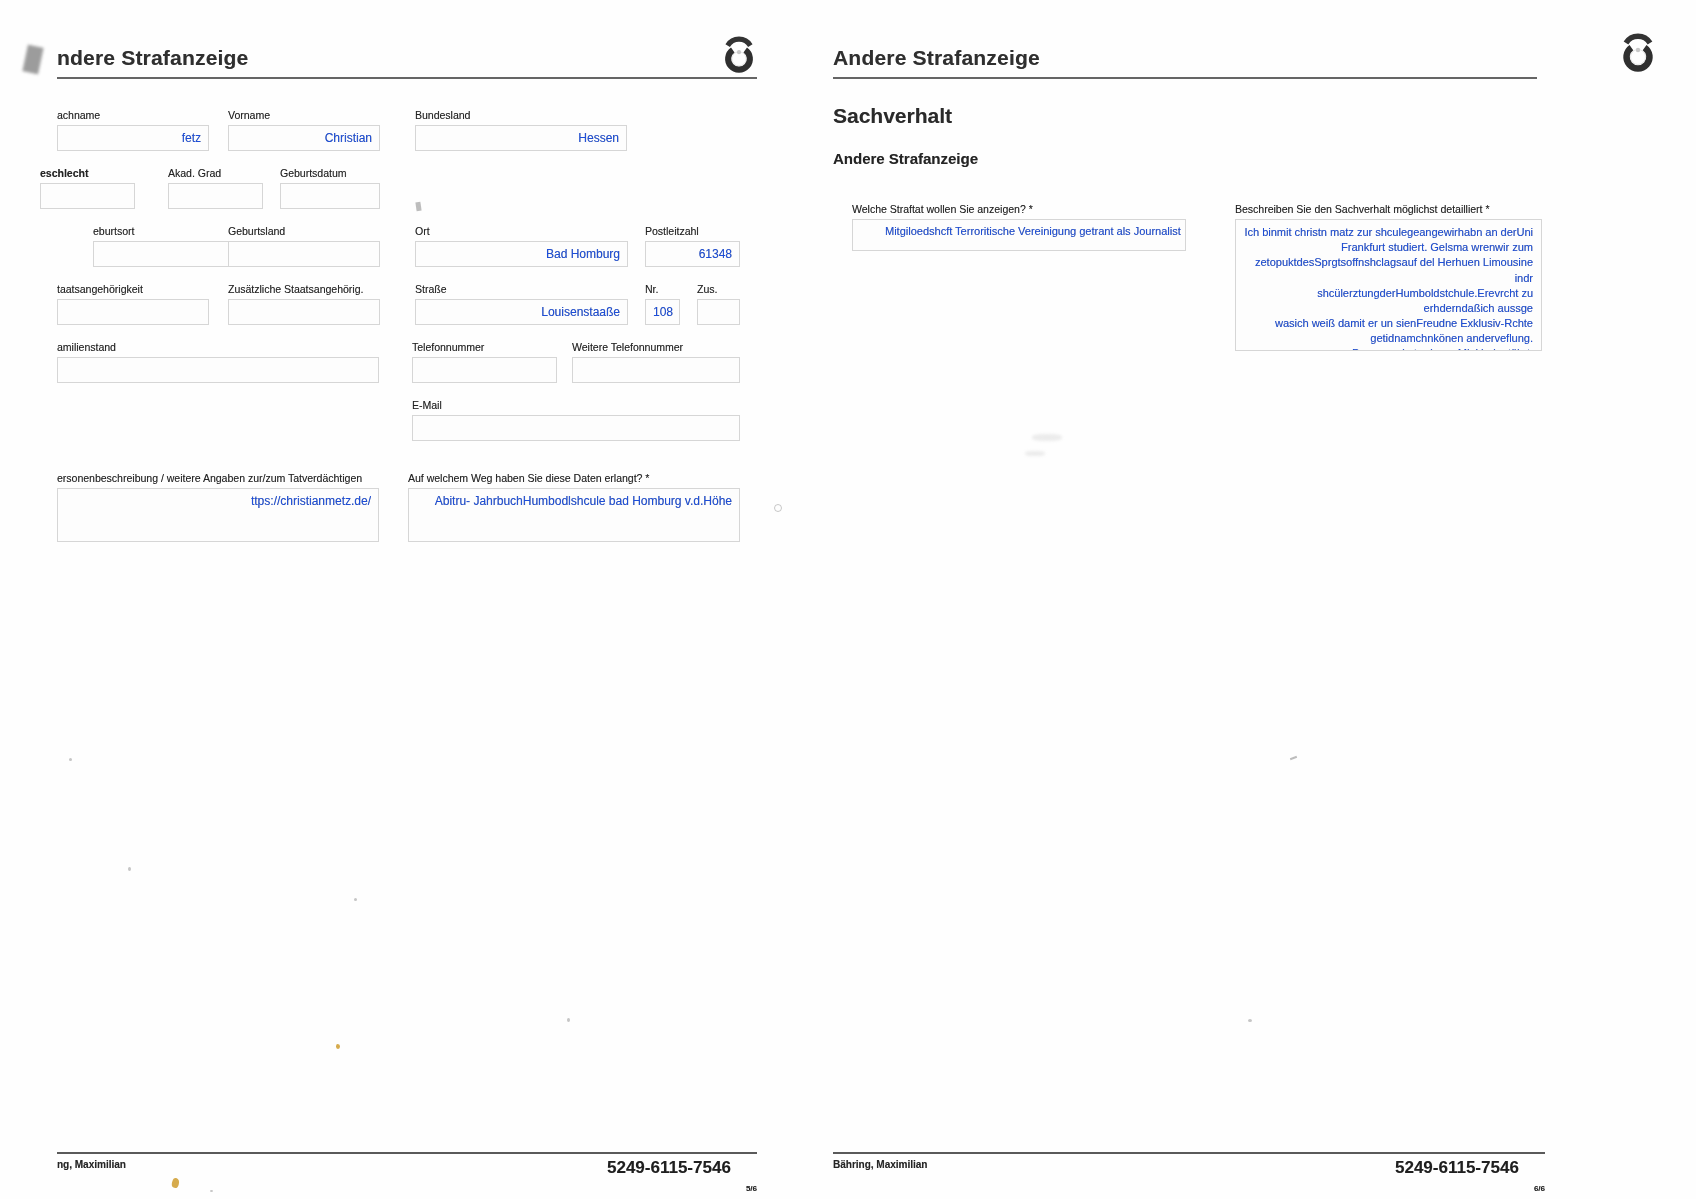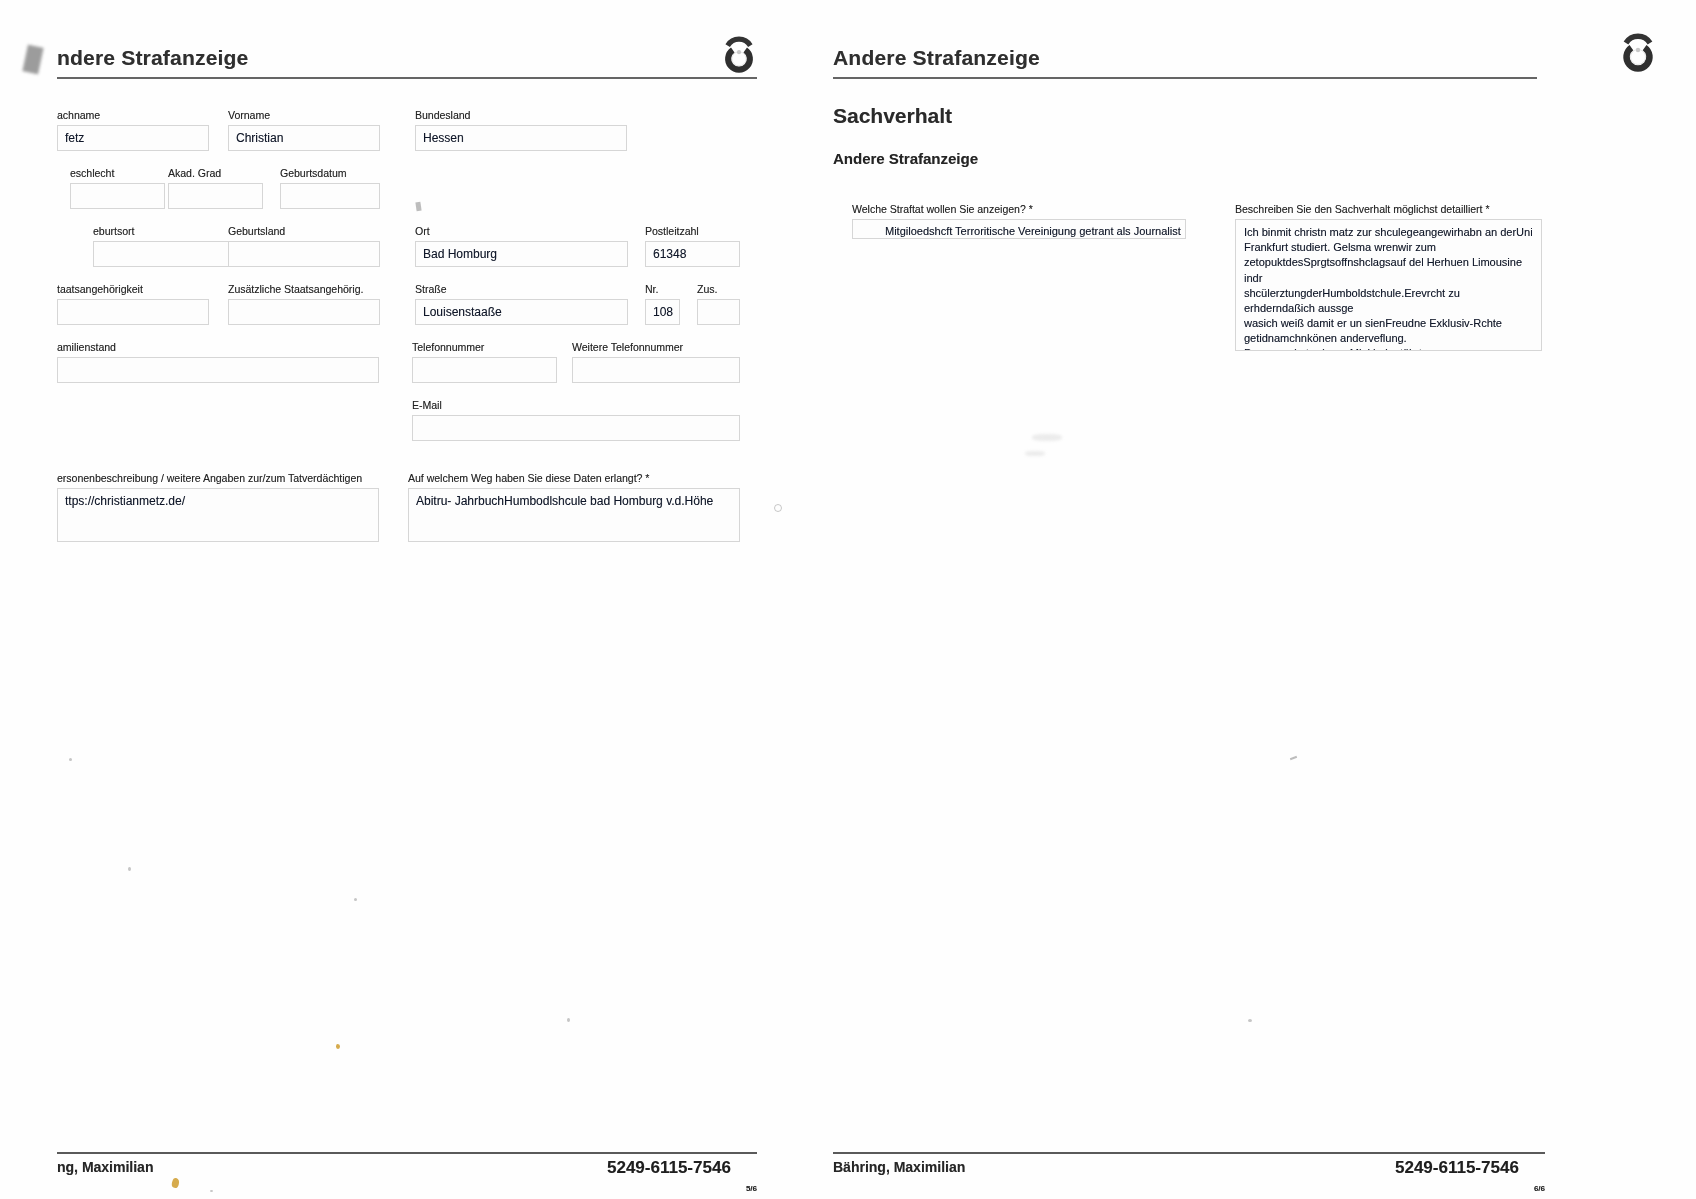--- a/index.html
+++ b/index.html
@@ -13,29 +13,29 @@
 
   .doc-title { position:absolute; font-size:21px; font-weight:bold; color:#2f2f2f; letter-spacing:0.2px; }
   .rule { position:absolute; height:2px; background:#4a4a4a; opacity:0.85; }
   .rule.footer-rule { height:2px; background:#3d3d3d; }
 
   .emblem { position:absolute; }
 
   .field { position:absolute; }
   .flabel { font-size:10.5px; color:#232323; margin-bottom:4px; white-space:nowrap; }
   .fbox { border:1px solid #d6d6d6; background:#fdfdfd; height:26px; padding:5px 7px;
-    font-size:12px; color:#0f172a; white-space:nowrap; overflow:hidden; }
+    font-size:12px; color:#1d4ed8; white-space:nowrap; overflow:hidden;text-align:right; }
   .fbox.tall { height:54px; }
   .fbox.xtall { height:132px; padding:5px 8px; }
   .multiline { white-space:pre-line; font-size:11px; line-height:1.38; }
 
   .section-heading { position:absolute; font-size:21px; color:#2a2a2a; }
   .section-subheading { position:absolute; font-size:15px; color:#242424; }
 
-  .footer-name { position:absolute; font-size:14px; font-weight:bold; color:#262626; }
+  .footer-name { position:absolute; font-size:10px; font-weight:bold; color:#262626; }
   .footer-ref  { position:absolute; font-size:17px; font-weight:bold; color:#1f1f1f; }
   .footer-page { position:absolute; font-size:8px; font-weight:bold; color:#1f1f1f; text-align:right; }
 
   
   .artifact { position:absolute; pointer-events:none; }
   .smudge-dark { width:16px; height:27px; background:#3c3c3c; opacity:0.5; filter:blur(1.5px); transform:rotate(12deg); }
   .speck-ring { width:8px; height:8px; border:1.5px solid #9a9a9a; border-radius:50%; opacity:0.55; }
   .speck-yellow { background:#cf9c2e; border-radius:45% 55% 50% 50%; opacity:0.85; }
   .dot { background:#8d8d8d; border-radius:50%; opacity:0.5; }
   .smear { background:#b5b5b5; opacity:0.25; filter:blur(1.5px); border-radius:40%; }
@@ -65,21 +65,21 @@
     </div>
     <div class="field" style="left:228px; top:109px; width:152px;">
       <div class="flabel">Vorname</div>
       <div class="fbox"><span>Christian</span></div>
     </div>
     <div class="field" style="left:415px; top:109px; width:212px;">
       <div class="flabel">Bundesland</div>
       <div class="fbox"><span>Hessen</span></div>
     </div>
 
-    <div class="field" style="left:70px; top:167px; width:95px;">
+    <div class="field" style="left:40px; top:167px; width:95px;font-weight:bold;">
       <div class="flabel">eschlecht</div>
       <div class="fbox"><span></span></div>
     </div>
     <div class="field" style="left:168px; top:167px; width:95px;">
       <div class="flabel">Akad. Grad</div>
       <div class="fbox"><span></span></div>
     </div>
     <div class="field" style="left:280px; top:167px; width:100px;">
       <div class="flabel">Geburtsdatum</div>
       <div class="fbox"><span></span></div>
@@ -167,21 +167,21 @@
         <circle cx="18" cy="18" r="2.2" fill="#999999" opacity="0.55"></circle>
         <circle cx="18" cy="25" r="7.5" stroke="#cccccc" stroke-width="0.8" fill="none" opacity="0.6"></circle>
       </svg>
     </div>
 
     <h2 class="section-heading" style="left:0px; top:104px;">Sachverhalt</h2>
     <h3 class="section-subheading" style="left:0px; top:150px;">Andere Strafanzeige</h3>
 
     <div class="field" style="left:19px; top:203px; width:334px;">
       <div class="flabel">Welche Straftat wollen Sie anzeigen? *</div>
-      <div class="fbox" style="height:20px; font-size:11px;padding-left:32px;"><span>Mitgiloedshcft Terroritische Vereinigung getrant als Journalist</span></div>
+      <div class="fbox" style="height:32px; font-size:11px;padding-left:32px;"><span>Mitgiloedshcft Terroritische Vereinigung getrant als Journalist</span></div>
     </div>
 
     <div class="field" style="left:379px; top:203px; width:330px;padding-left:23px;">
       <div class="flabel">Beschreiben Sie den Sachverhalt möglichst detailliert *</div>
       <div class="fbox xtall"><span class="multiline">Ich binmit christn matz zur shculegeangewirhabn an derUni
 Frankfurt studiert. Gelsma wrenwir zum
 zetopuktdesSprgtsoffnshclagsauf del Herhuen Limousine indr
 shcülerztungderHumboldstchule.Erevrcht zu erhderndaßich aussge
 wasich weiß damit er un sienFreudne Exklusiv-Rchte
 getidnamchnkönen anderveflung.

